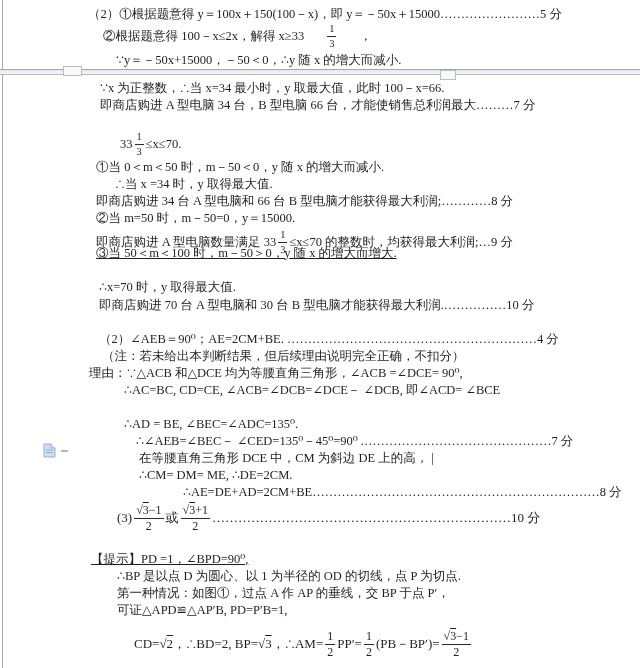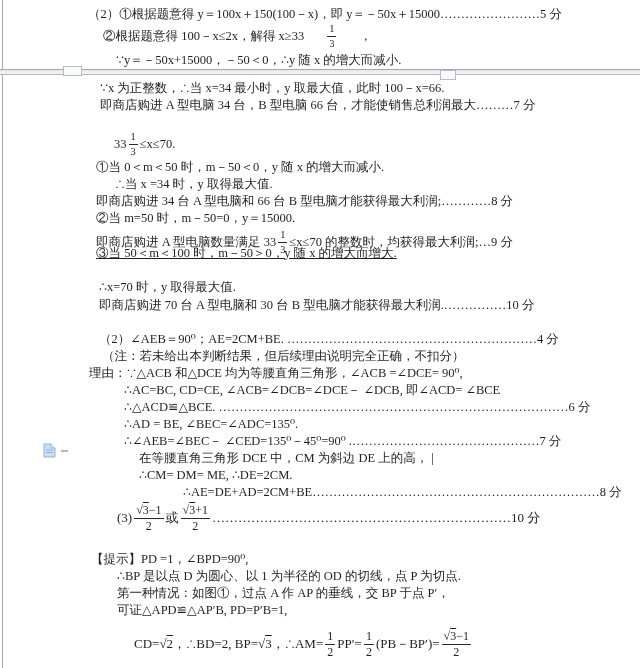--- a/index.html
+++ b/index.html
@@ -70,21 +70,21 @@
   <div class="line" style="left:100px; top:52px;margin-left:16px;">
       <span>∵y＝－50x+15000，－50＜0，∴y 随 x 的增大而减小.</span>
     </div>
 
   <div class="line" style="left:100px; top:80px;">
       <span>∵x 为正整数，∴当 x=34 最小时，y 取最大值，此时 100－x=66.</span>
     </div>
   <div class="line" style="left:100px; top:97px;">
       <span>即商店购进 A 型电脑 34 台，B 型电脑 66 台，才能使销售总利润最大………7 分</span>
     </div>
-  <div class="line tall" style="left:114px; top:130px;font-family:Liberation Serif, serif;">
+  <div class="line tall" style="left:120px; top:130px;font-family:Liberation Serif, serif;">
       <span>33</span>
       <span class="frac">
         <span class="fnum">
           <span>1</span>
         </span>
         <span class="fden"><span>3</span></span>
       </span>
       <span>≤x≤70.</span>
     </div>
   <div class="line" style="left:96px;  top:159px;">
@@ -123,27 +123,24 @@
     </div>
   <div class="line" style="left:102px; top:348px;">
       <span>（注：若未给出本判断结果，但后续理由说明完全正确，不扣分）</span>
     </div>
   <div class="line" style="left:89px;  top:365px;">
       <span>理由：∵△ACB 和△DCE 均为等腰直角三角形，∠ACB =∠DCE= 90⁰,</span>
     </div>
   <div class="line" style="left:124px; top:382px;justify-content:center;">
       <span>∴AC=BC, CD=CE, ∠ACB=∠DCB=∠DCE－ ∠DCB, 即∠ACD= ∠BCE</span>
     </div>
-  <div class="line" style="left:124px; top:399px;">
-      <span>∴△ACD≌△BCE. …………………………………………………………………………6 分</span>
-    </div>
   <div class="line" style="left:124px; top:416px;">
       <span>∴AD = BE, ∠BEC=∠ADC=135⁰.</span>
     </div>
-  <div class="line" style="left:124px; top:433px;text-align:center;">
+  <div class="line" style="left:136px; top:433px;text-align:center;">
       <span>∴∠AEB=∠BEC－ ∠CED=135⁰－45⁰=90⁰ .………………………………………7 分</span>
     </div>
   <div class="line" style="left:139px; top:450px;">
       <span>在等腰直角三角形 DCE 中，CM 为斜边 DE 上的高，</span>
       <span class="caret">|</span>
     </div>
   <div class="line" style="left:139px; top:467px;">
       <span>∴CM= DM= ME, ∴DE=2CM.</span>
     </div>
   <div class="line" style="left:139px; top:484px;margin-left:44px;">
@@ -167,21 +164,21 @@
           <span class="sqrt">
             <span>√</span>
             <span class="rad">3</span>
           </span>
           <span>+1</span>
         </span>
         <span class="fden"><span>2</span></span>
       </span>
       <span>……………………………………………………………10 分</span>
     </div>
-  <div class="line" style="left:91px;  top:551px;">
+  <div class="line" style="left:91px;  top:551px;text-decoration:underline;">
       <span>【提示】PD =1，∠BPD=90⁰,</span>
     </div>
   <div class="line" style="left:117px; top:568px;">
       <span>∴BP 是以点 D 为圆心、以 1 为半径的 OD 的切线，点 P 为切点.</span>
     </div>
   <div class="line" style="left:117px; top:585px;">
       <span>第一种情况：如图①，过点 A 作 AP 的垂线，交 BP 于点 P′，</span>
     </div>
   <div class="line" style="left:117px; top:602px;">
       <span>可证△APD≌△AP′B, PD=P′B=1,</span>

